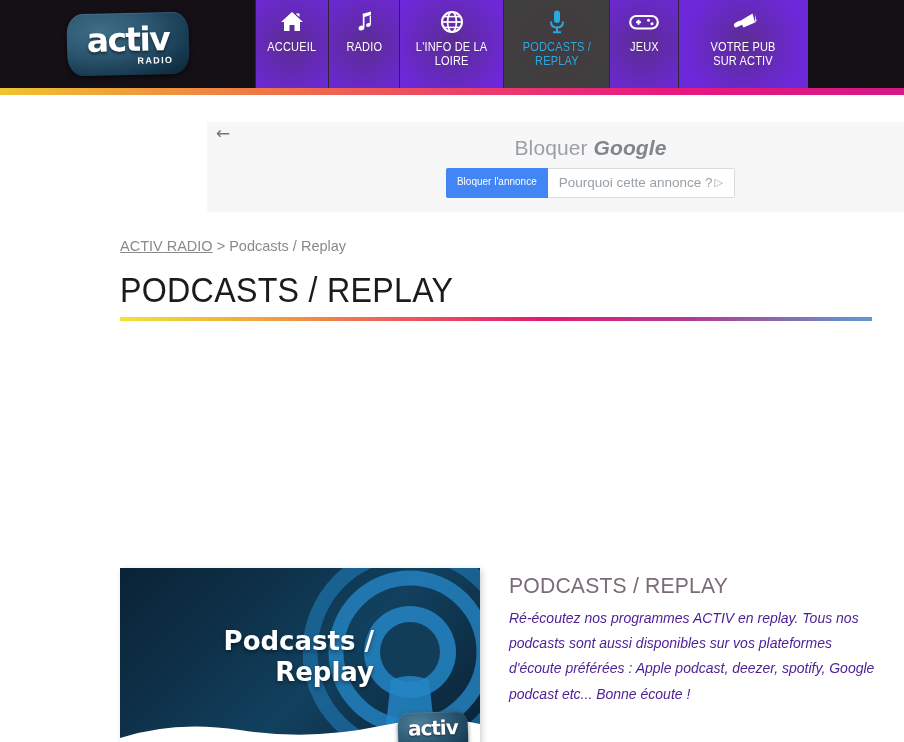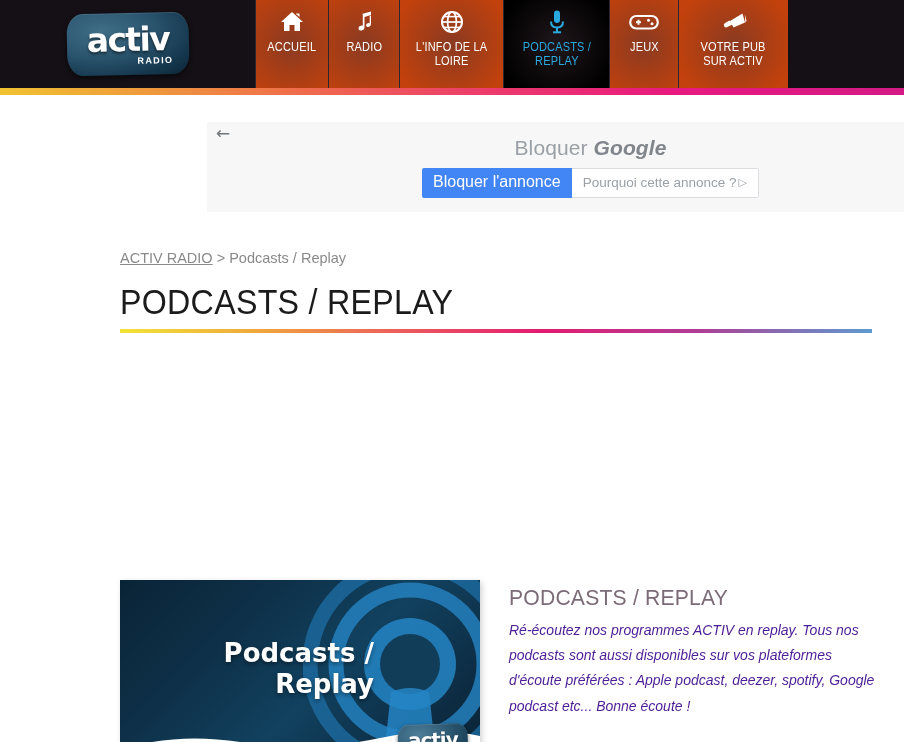--- a/index.html
+++ b/index.html
@@ -50,36 +50,36 @@
     letter-spacing: 1.4px;
     color: #ffffff;
   }
 
   .navitems { display: flex; align-items: stretch; flex: 1; }
   .navitem {
     position: relative;
     display: flex; flex-direction: column;
     align-items: center; justify-content: flex-start;
     padding-top: 6px;
-    background: #c2410c;
+    background: #6d28d9;
     border-left: 1px solid #2b2630;
     cursor: pointer;
     overflow: hidden;
   }
   .navitem::before {
     content: "";
     position: absolute;
     left: 50%; top: 50%;
     width: 120px; height: 120px;
     margin-left: -60px; margin-top: -60px;
     border-radius: 50%;
     background: radial-gradient(circle, rgba(70,50,60,0.45) 0%, rgba(30,22,28,0.0) 70%);
     pointer-events: none;
   }
-  .navitem.active { background: #000000; }
+  .navitem.active { background: #404040; }
   .navitem .nav-icon {
     position: relative; z-index: 2;
     height: 32px;
     display: flex; align-items: center; justify-content: center;
     margin-bottom: 2px;
   }
   .navitem .nav-icon svg { display: block; }
   .navitem .nav-label {
     position: relative; z-index: 2;
     font-family: "Liberation Sans", sans-serif;
@@ -93,21 +93,21 @@
     white-space: pre-line;
   }
   .navitem.active .nav-label { color: #2aa9e0; }
 
   .nav-w1 { width: 73px; }
   .nav-w2 { width: 71px; }
   .nav-w3 { width: 104px; }
   .nav-w4 { width: 106px; }
   .nav-w5 { width: 69px; }
   .nav-w6 { width: 114px; }
-  .nav-w7 { width: 110px; align-items: center; }
+  .nav-w7 { width: 130px; align-items: center; }
 
   .top-gradient {
     width: 904px; height: 7px;
     background: linear-gradient(to right,
       #f0c330 0%, #ef9a3c 16%, #ef6f4a 32%, #ec3f6a 52%, #e8197f 74%, #d41a86 100%);
   }
 
   
   .page { position: relative; width: 904px; background:#fff; }
   .ad-panel {
@@ -135,42 +135,42 @@
     margin-left: 70px;
   }
   .ad-annonces b { color: #80868b; font-weight: bold; font-style: italic; }
   .ad-buttons {
     display: flex; align-items: stretch;
     margin-top: 8px; margin-left: 70px;
   }
   .ad-btn-block {
     background: #4285f4;
     color: #ffffff;
-    font-size: 16px;
+    font-size: 10px;
     padding: 6px 11px 7px 11px;
     border-radius: 2px 0 0 2px;
     cursor: pointer;
     line-height: 15px;
   }
   .ad-btn-why {
     background: #ffffff;
     color: #9aa0a6;
     font-size: 13.5px;
     padding: 6px 11px 7px 11px;
     border: 1px solid #dadce0;
     border-left: none;
     border-radius: 0 2px 2px 0;
     cursor: pointer;
     line-height: 15px;
     display: flex; align-items: center; gap: 2px;
   }
   .ad-btn-why .tri { font-size: 11px; }
 
   
-  .content { position: absolute; left: 0; top: 129px; width: 832px; }
+  .content { position: absolute; left: 0; top: 117px; width: 832px; }
   .breadcrumb {
     margin-left: 120px;
     padding-top: 26px;
     font-size: 14.5px;
     color: #8a8a8a;
     font-family: "Liberation Sans", sans-serif;
   }
   .breadcrumb .crumb-link {
     color: #8a8a8a;
     text-decoration: underline;

